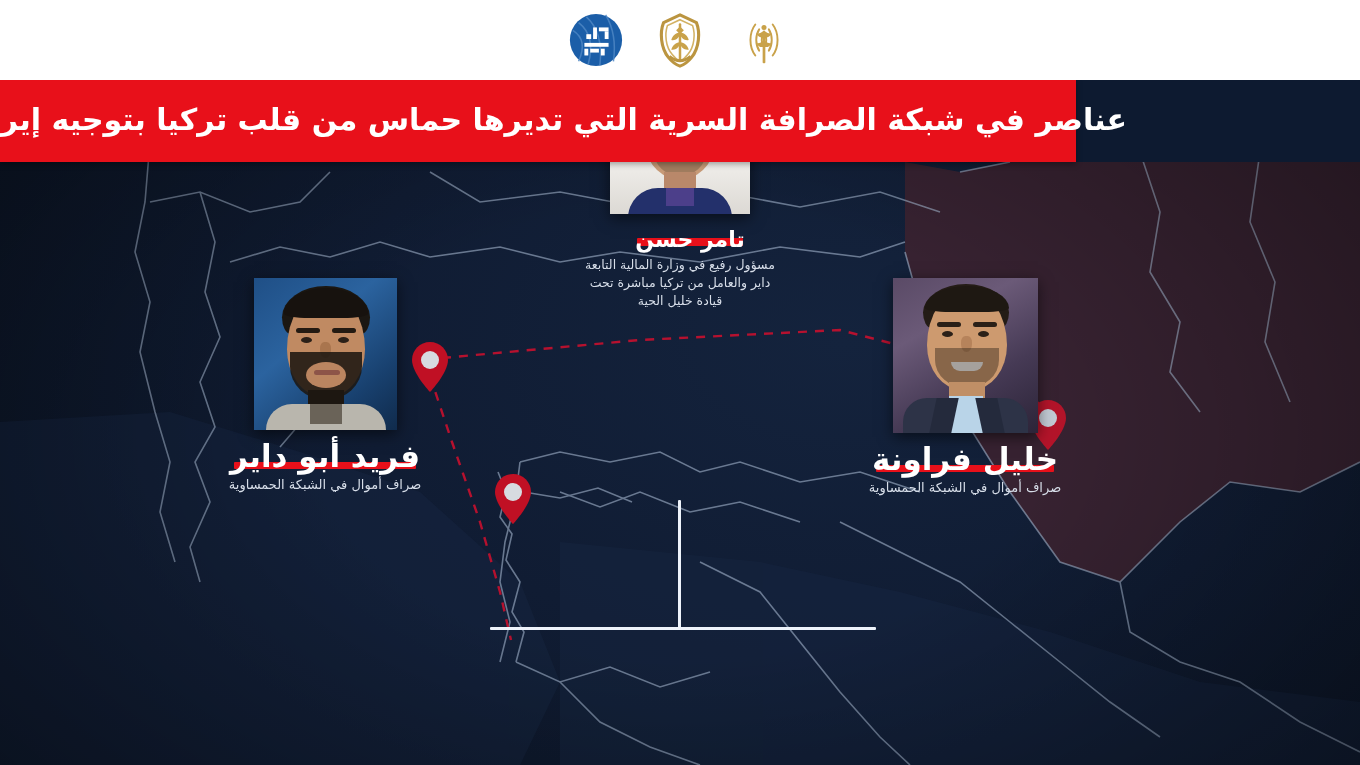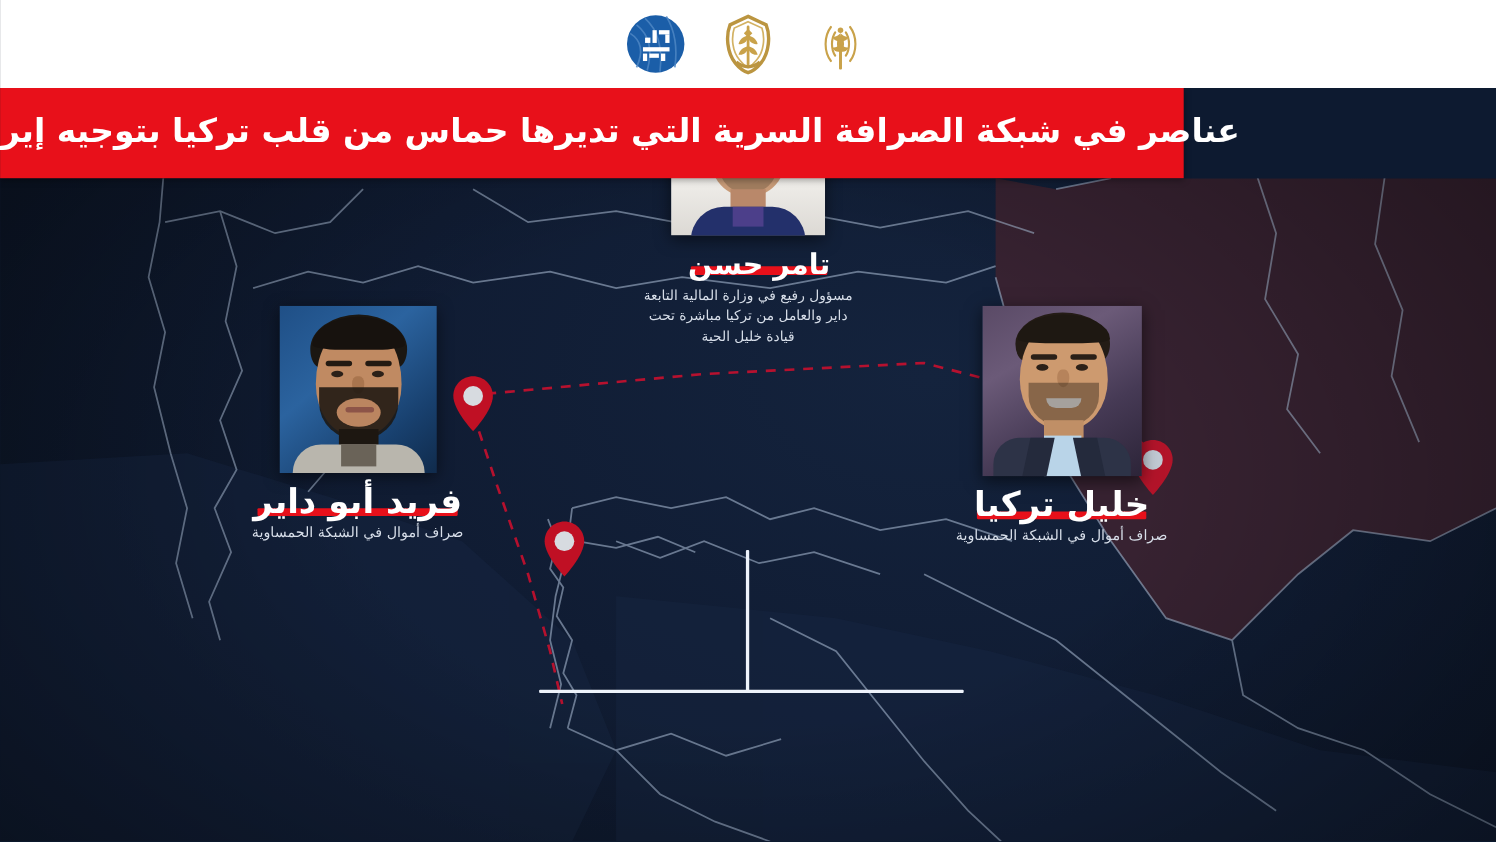--- a/index.html
+++ b/index.html
@@ -85,21 +85,21 @@
     bottom:4px;z-index:-1;border-radius:1px;
   }
   .prole{
     color:#d7dee9;direction:rtl;line-height:1.45;
     font-size:12.5px;margin-top:5px;
   }
 
   
   #p-top{left:540px;top:64px;width:280px;}
   #p-top .photo{width:140px;height:150px;margin:0 auto;}
-  #p-top .pname{font-size:26px;margin-top:14px;margin-left:20px;}
+  #p-top .pname{font-size:22px;margin-top:14px;margin-left:20px;}
   #p-top .pname::after{height:8px;bottom:5px;}
   #p-top .prole{font-size:12.5px;width:190px;margin-left:auto;margin-right:auto;}
 
   
   #p-left{left:160px;top:278px;width:330px;}
   #p-left .photo{width:143px;height:152px;margin:0 auto;}
   #p-left .pname{font-size:31px;margin-top:10px;}
   #p-left .prole{font-size:13px;margin-top:3px;}
 
   
@@ -307,17 +307,17 @@
       <div class="f-eye" style="left:85px;top:53px;"></div>
       <div class="f-nose" style="left:68px;top:58px;background:#b6835b;"></div>
       <div class="f-mouth" style="left:58px;top:84px;width:32px;height:9px;background:#ffffff;border-radius:0 0 14px 14px;"></div>
       <div class="f-beard" style="left:42px;top:70px;width:64px;height:40px;background:rgba(40,30,22,.42);"></div>
       <div class="f-neck" style="left:56px;top:104px;width:36px;height:20px;background:#c08f66;"></div>
       <div class="f-shirt" style="left:10px;top:120px;width:125px;height:35px;background:#2d3347;border-radius:24px 24px 0 0;"></div>
       <div class="f-shirt" style="left:56px;top:118px;width:34px;height:37px;background:#b9d4e8;"></div>
       <div class="f-shirt" style="left:40px;top:120px;width:22px;height:35px;background:#242a3c;transform:skewX(-12deg);"></div>
       <div class="f-shirt" style="left:86px;top:120px;width:22px;height:35px;background:#242a3c;transform:skewX(12deg);"></div>
     </div>
-    <div class="pname">خليل تركيا</div>
+    <div class="pname">خليل فراونة</div>
     <div class="prole">صراف أموال في الشبكة الحمساوية</div>
   </div>
 
 </div>
 
 </body></html>

